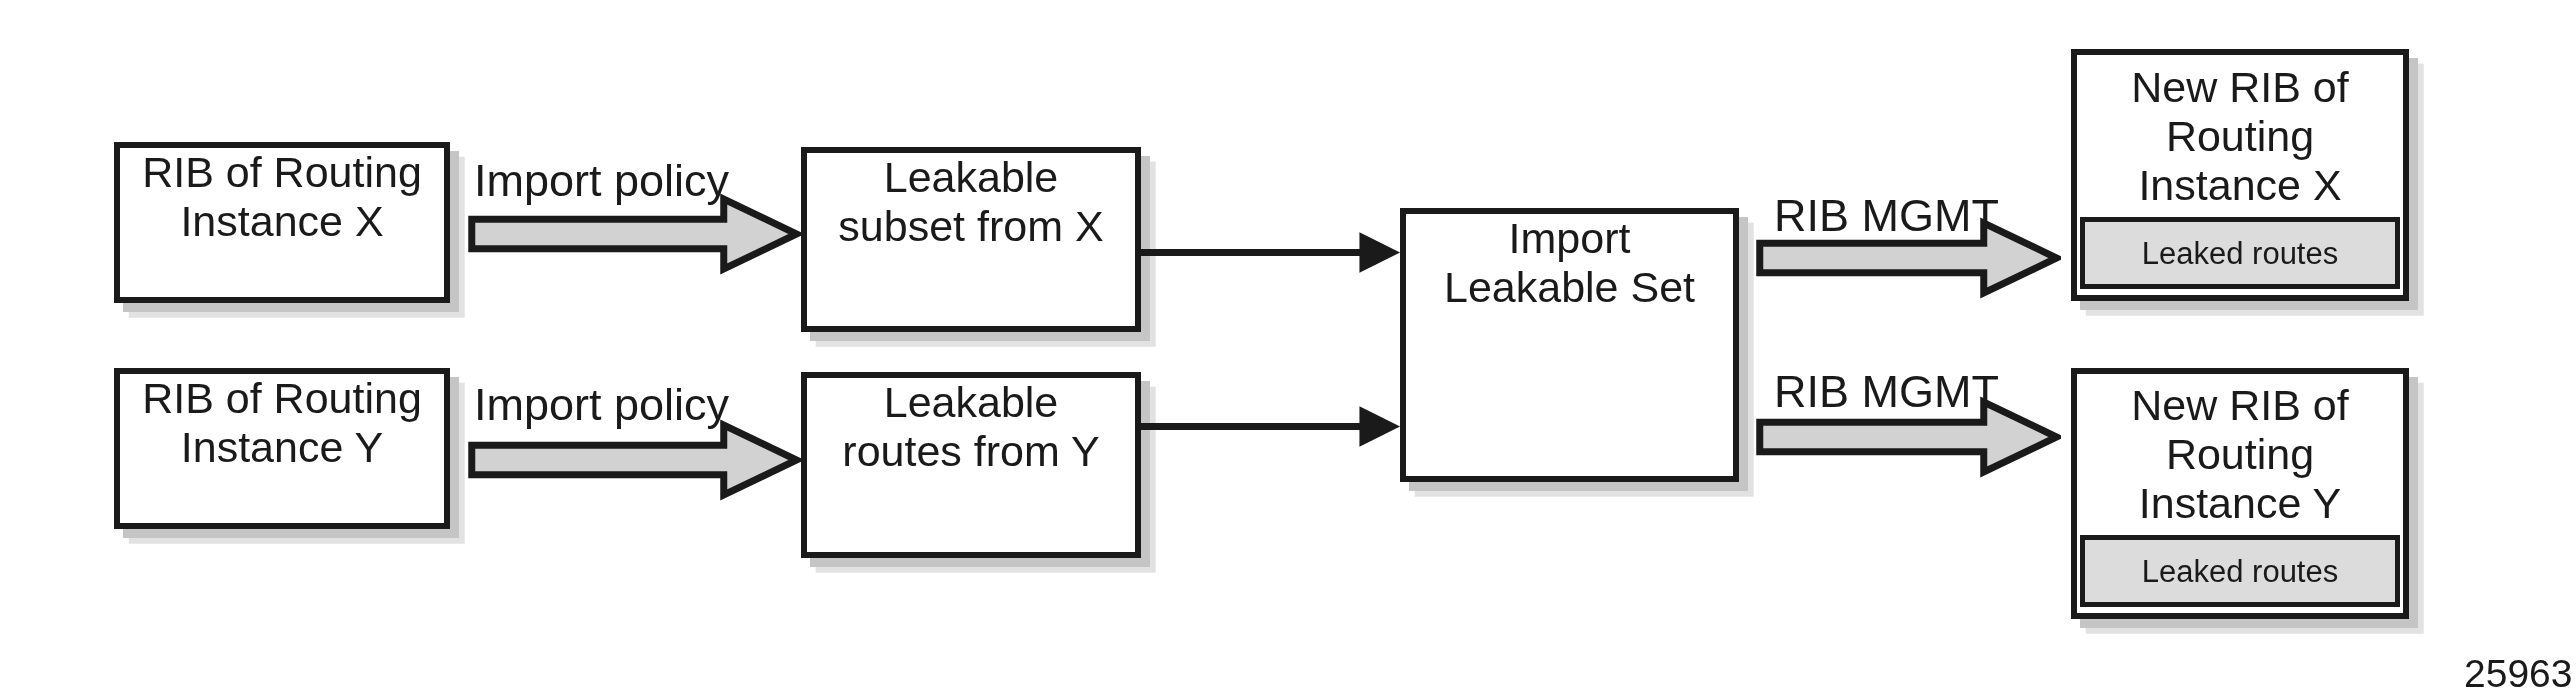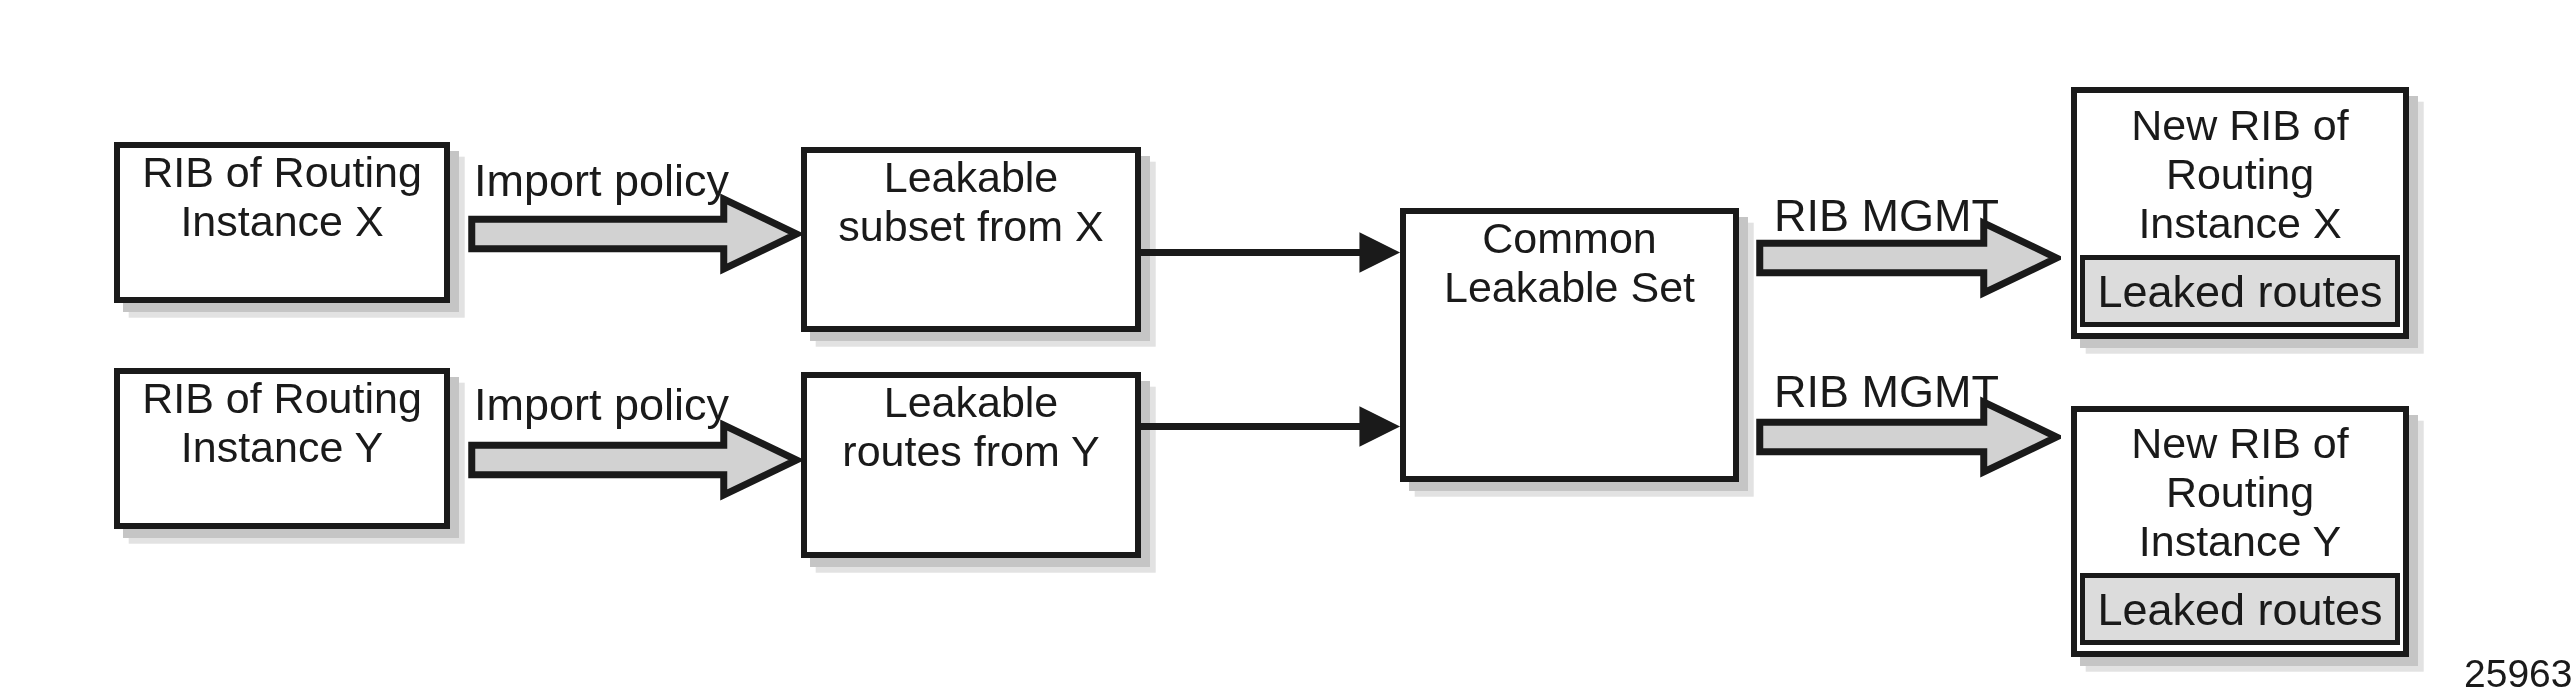--- a/index.html
+++ b/index.html
@@ -11,27 +11,27 @@
   }
   .box{
     position:absolute;box-sizing:border-box;
     border:6.3px solid var(--line,#1a1a1a);
     background:var(--box-fill,#fff);
     display:flex;flex-direction:column;align-items:center;justify-content:flex-start;
     text-align:center;font-size:43px;line-height:49px;
     box-shadow:9px 9px 0 0 var(--shadow-dark,#c5c5c5),14.7px 14.7px 0 0 var(--shadow-light,#e2e2e2);
   }
   .box .txt{width:100%;}
-  .rightbox{justify-content:flex-start;margin-top:38px;}
+  .rightbox{justify-content:flex-start;}
   .rightbox .text-area{flex:1;display:flex;flex-direction:column;justify-content:center;width:100%;}
   .inner-box{
     box-sizing:border-box;margin:0 2.8px 5.6px 2.8px;align-self:stretch;height:72px;
     border:5.6px solid var(--line,#1a1a1a);background:var(--leaked-fill,#dcdcdc);
     display:flex;align-items:center;justify-content:center;
-    font-size:45px;line-height:43px;box-shadow:none;
+    font-size:31px;line-height:43px;box-shadow:none;
   }
   .flow-label{position:absolute;font-size:45px;line-height:49px;white-space:nowrap;}
   .arrow-svg{position:absolute;display:block;}
   .fig-num{position:absolute;font-size:39px;line-height:42px;right:3.5px;top:653px;}
 </style>
 </head>
 <body>
 
 <div class="canvas">
 
@@ -69,21 +69,21 @@
     <line x1="0" y1="35" x2="322" y2="35" style="stroke:var(--line,#1a1a1a);stroke-width:10;"></line>
     <polygon points="316,6 374,35 316,64" style="fill:var(--line,#1a1a1a);"></polygon>
   </svg>
 
   <svg class="arrow-svg" style="left:1138px;top:402px;" width="263" height="49" viewBox="0 0 375 70">
     <line x1="0" y1="35" x2="322" y2="35" style="stroke:var(--line,#1a1a1a);stroke-width:10;"></line>
     <polygon points="316,6 374,35 316,64" style="fill:var(--line,#1a1a1a);"></polygon>
   </svg>
 
   <div class="box" style="left:1400px;top:208px;width:339px;height:274px;">
-    <div class="txt">Common</div>
+    <div class="txt">Import</div>
     <div class="txt">Leakable Set</div>
   </div>
 
   <div class="flow-label" style="left:1774px;top:191px;">RIB MGMT</div>
   <svg class="arrow-svg" style="left:1756px;top:216px;" width="305" height="84" viewBox="0 0 435 120">
     <polygon points="5,39 325,39 325,10 429,60 325,110 325,81 5,81" style="fill:var(--arrow-fill,#d2d2d2);stroke:var(--line,#1a1a1a);stroke-width:10;stroke-linejoin:miter;"></polygon>
   </svg>
 
   <div class="flow-label" style="left:1774px;top:367px;">RIB MGMT</div>
   <svg class="arrow-svg" style="left:1756px;top:395px;" width="305" height="84" viewBox="0 0 435 120">

